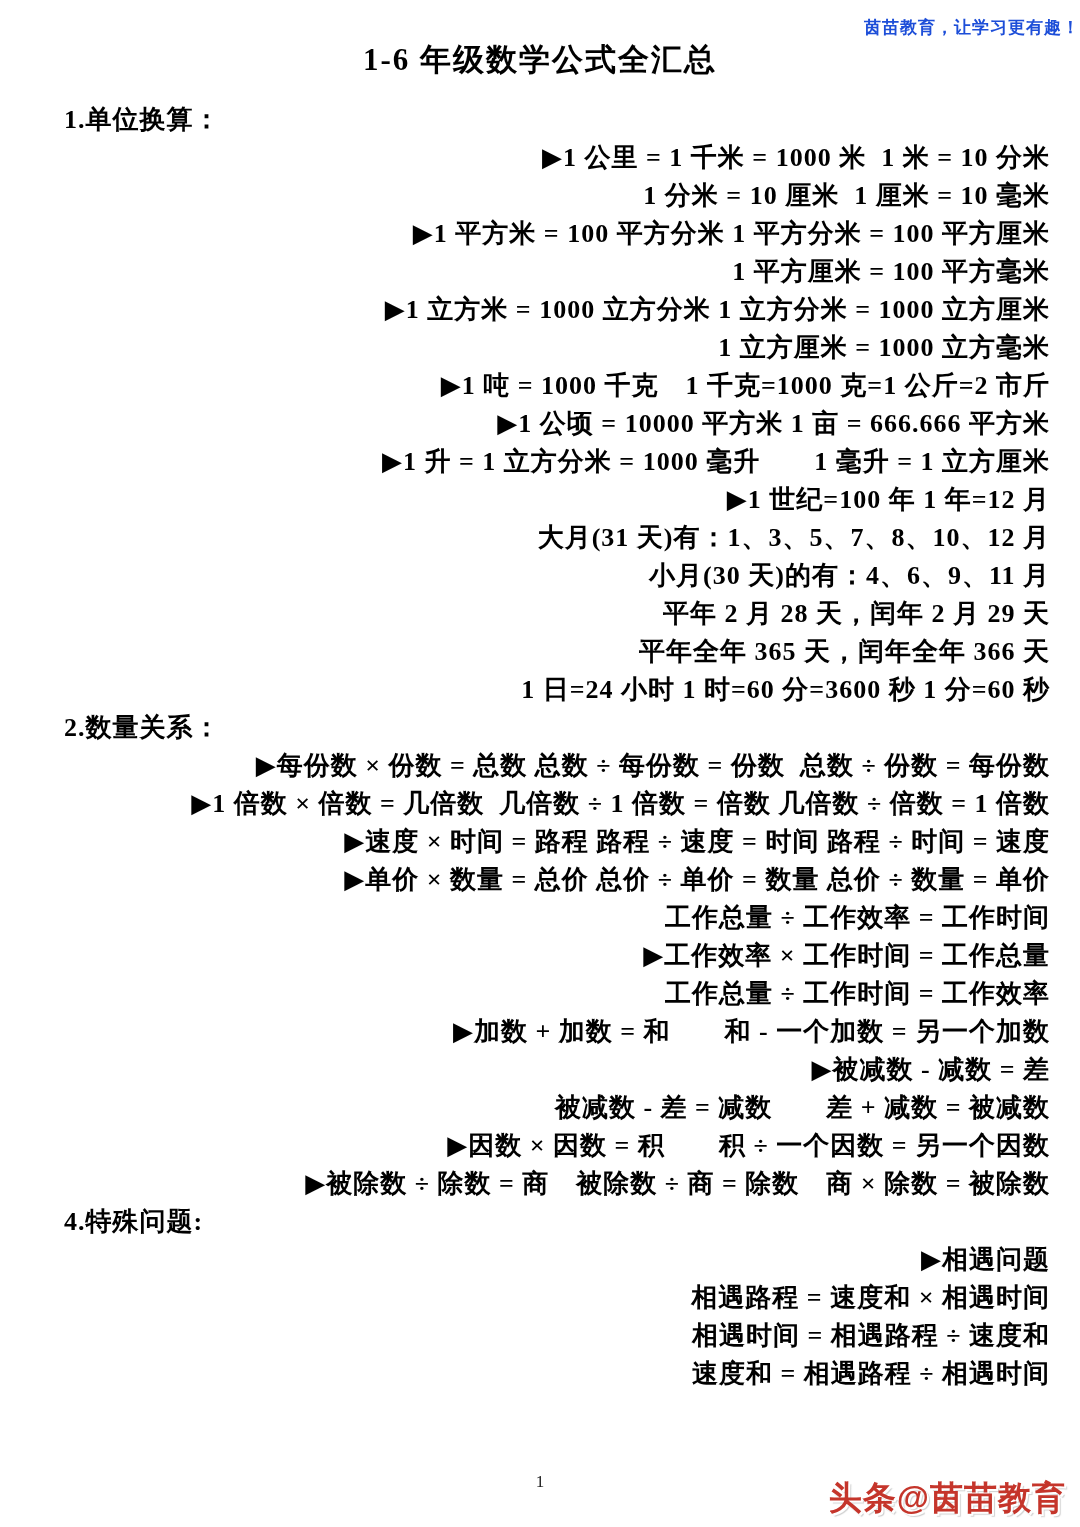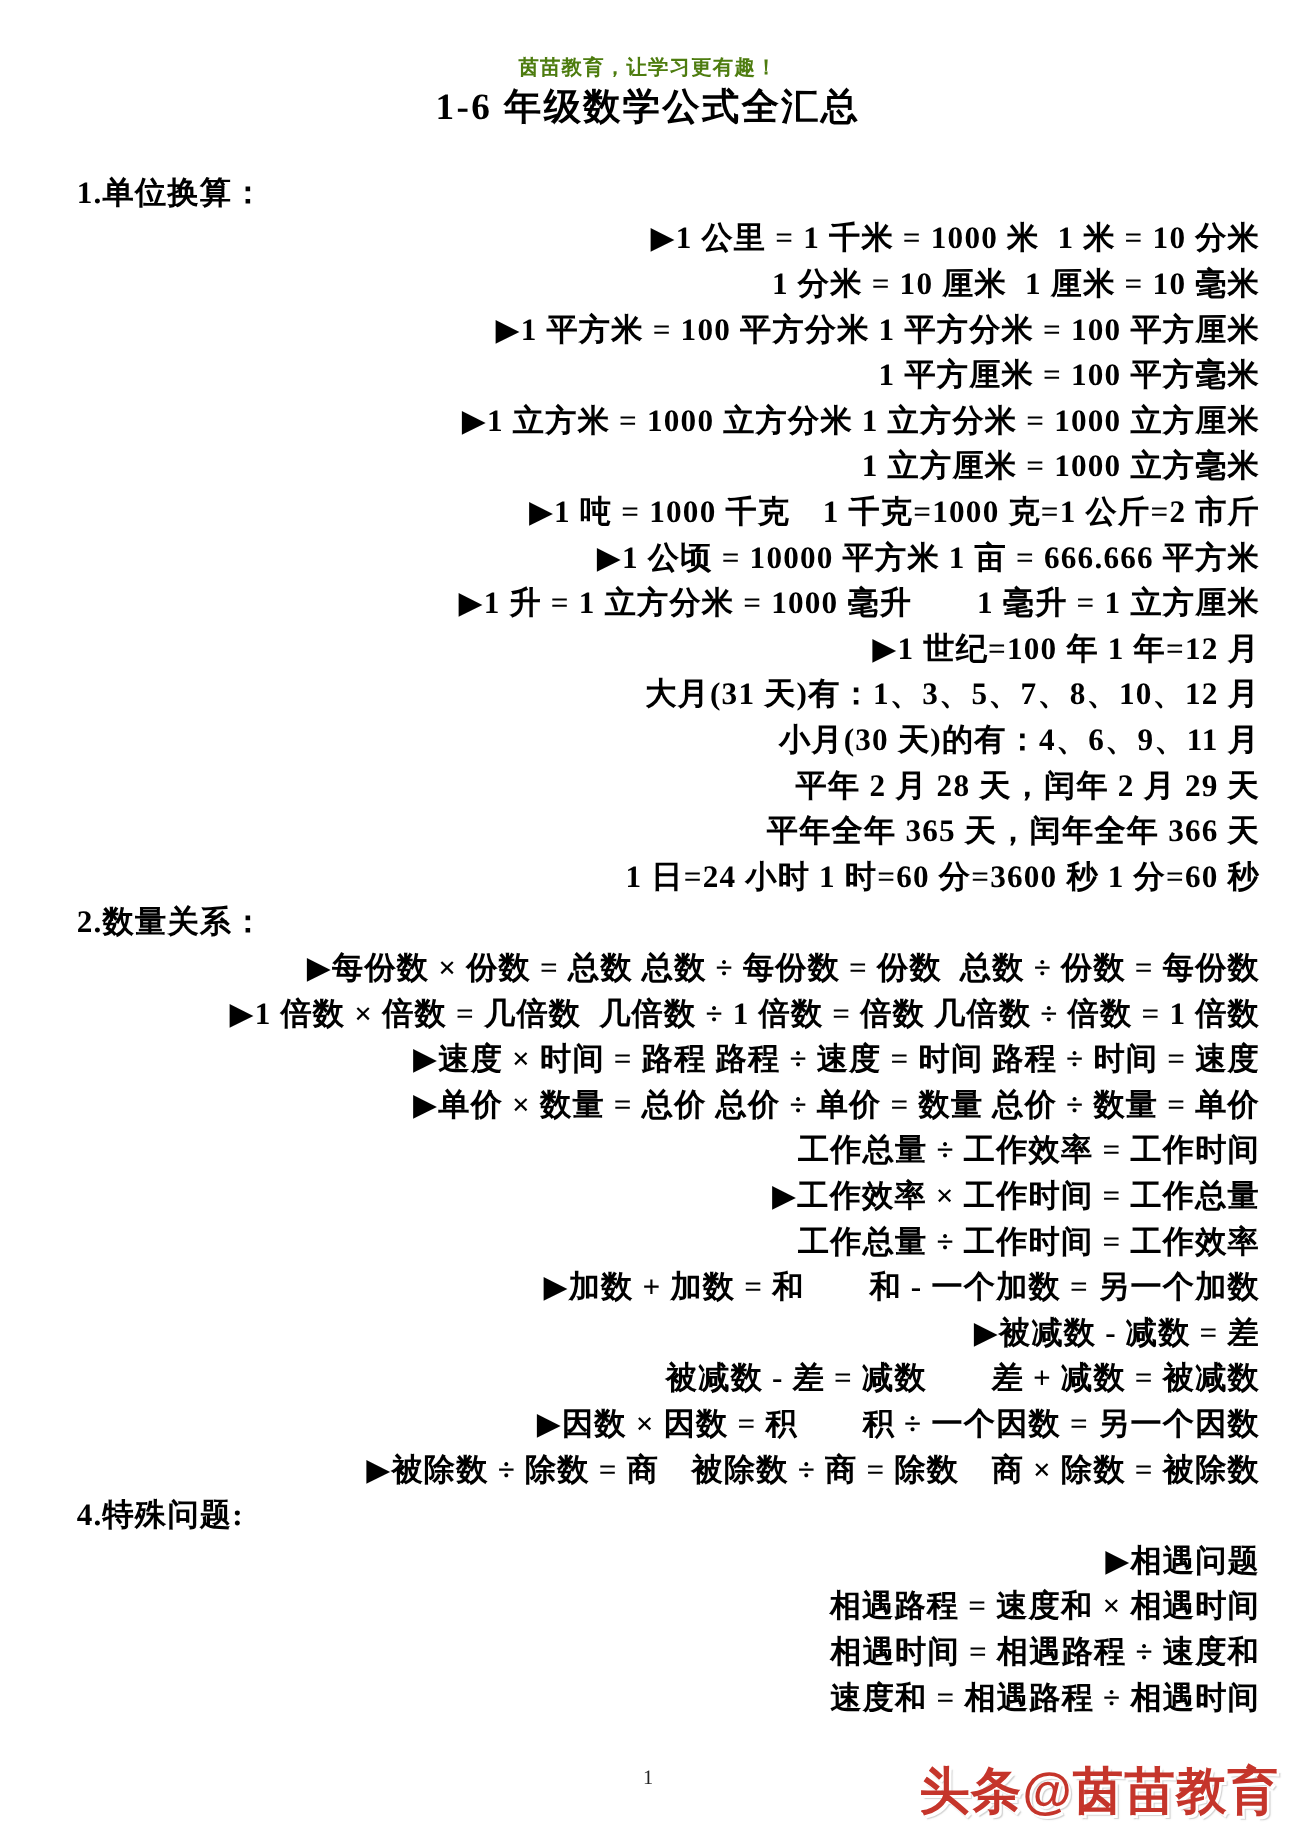--- a/index.html
+++ b/index.html
@@ -11,36 +11,35 @@
     position: relative;
     width: 1080px;
     height: 1527px;
     background: #ffffff;
     overflow: hidden;
     font-family: "Liberation Serif", "DejaVu Serif", serif;
     color: #000000;
   }
   .header-slogan {
     padding-top: 16px;
-    text-align: center;
+    text-align: right;
     font-size: 17px;
     font-weight: 600;
     letter-spacing: 1px;
-    color: #4d7c0f;
-    margin-top: 29px;
+    color: #1d4ed8;
   }
   .page-title {
     text-align: center;
     font-size: 31px;
     font-weight: 700;
     letter-spacing: 2px;
     color: #000000;
   }
   .doc-body {
-    margin-top: 32px;
+    margin-top: 20px;
     padding-left: 64px;
     padding-right: 30px;
     font-size: 26px;
     font-weight: 700;
     color: #000000;
   }
   .doc-line {
     line-height: 38px;
     height: 38px;
     white-space: pre-wrap;
@@ -60,21 +59,21 @@
     top: 1472px;
     text-align: center;
     font-size: 17px;
     font-weight: 400;
     color: #222222;
   }
   .watermark {
     position: absolute;
     right: 14px;
     bottom: 6px;
-    font-size: 42px;
+    font-size: 33px;
     font-weight: 700;
     letter-spacing: 1px;
     color: #c5352b;
     text-shadow: 2px 2px 0 #ffffff, 3px 3px 1px rgba(120,120,120,0.35);
     font-family: "Liberation Sans", "DejaVu Sans", sans-serif;
   }
 </style>
 </head>
 <body>
 

